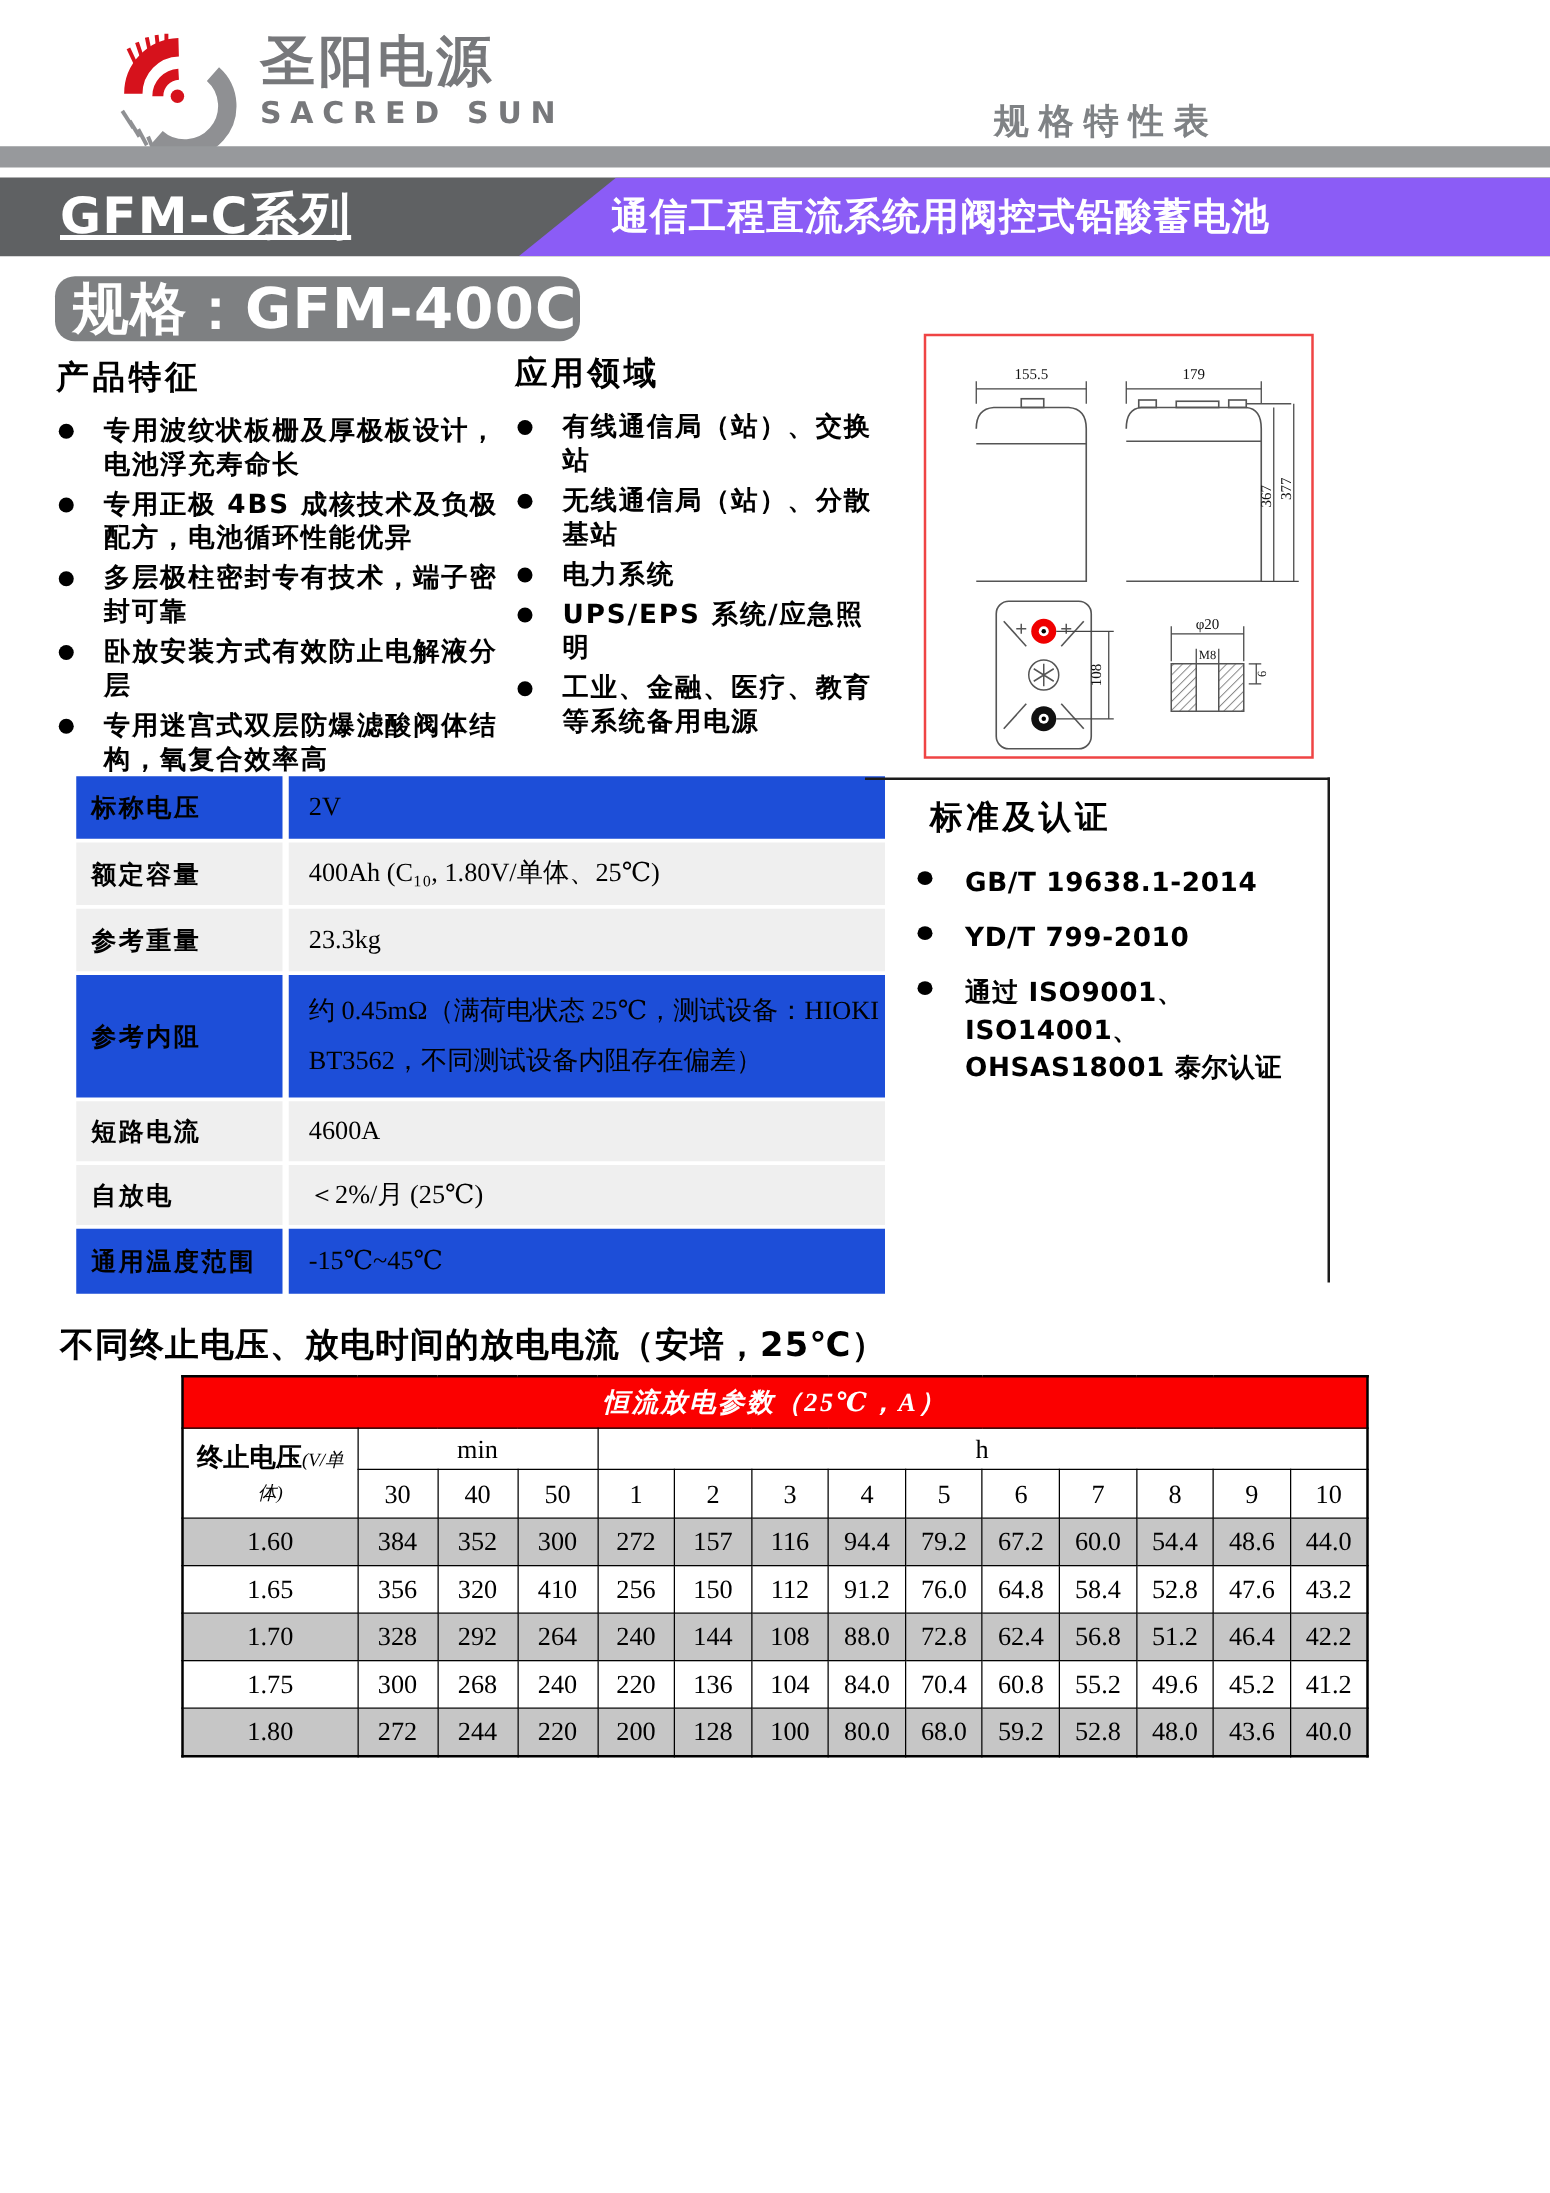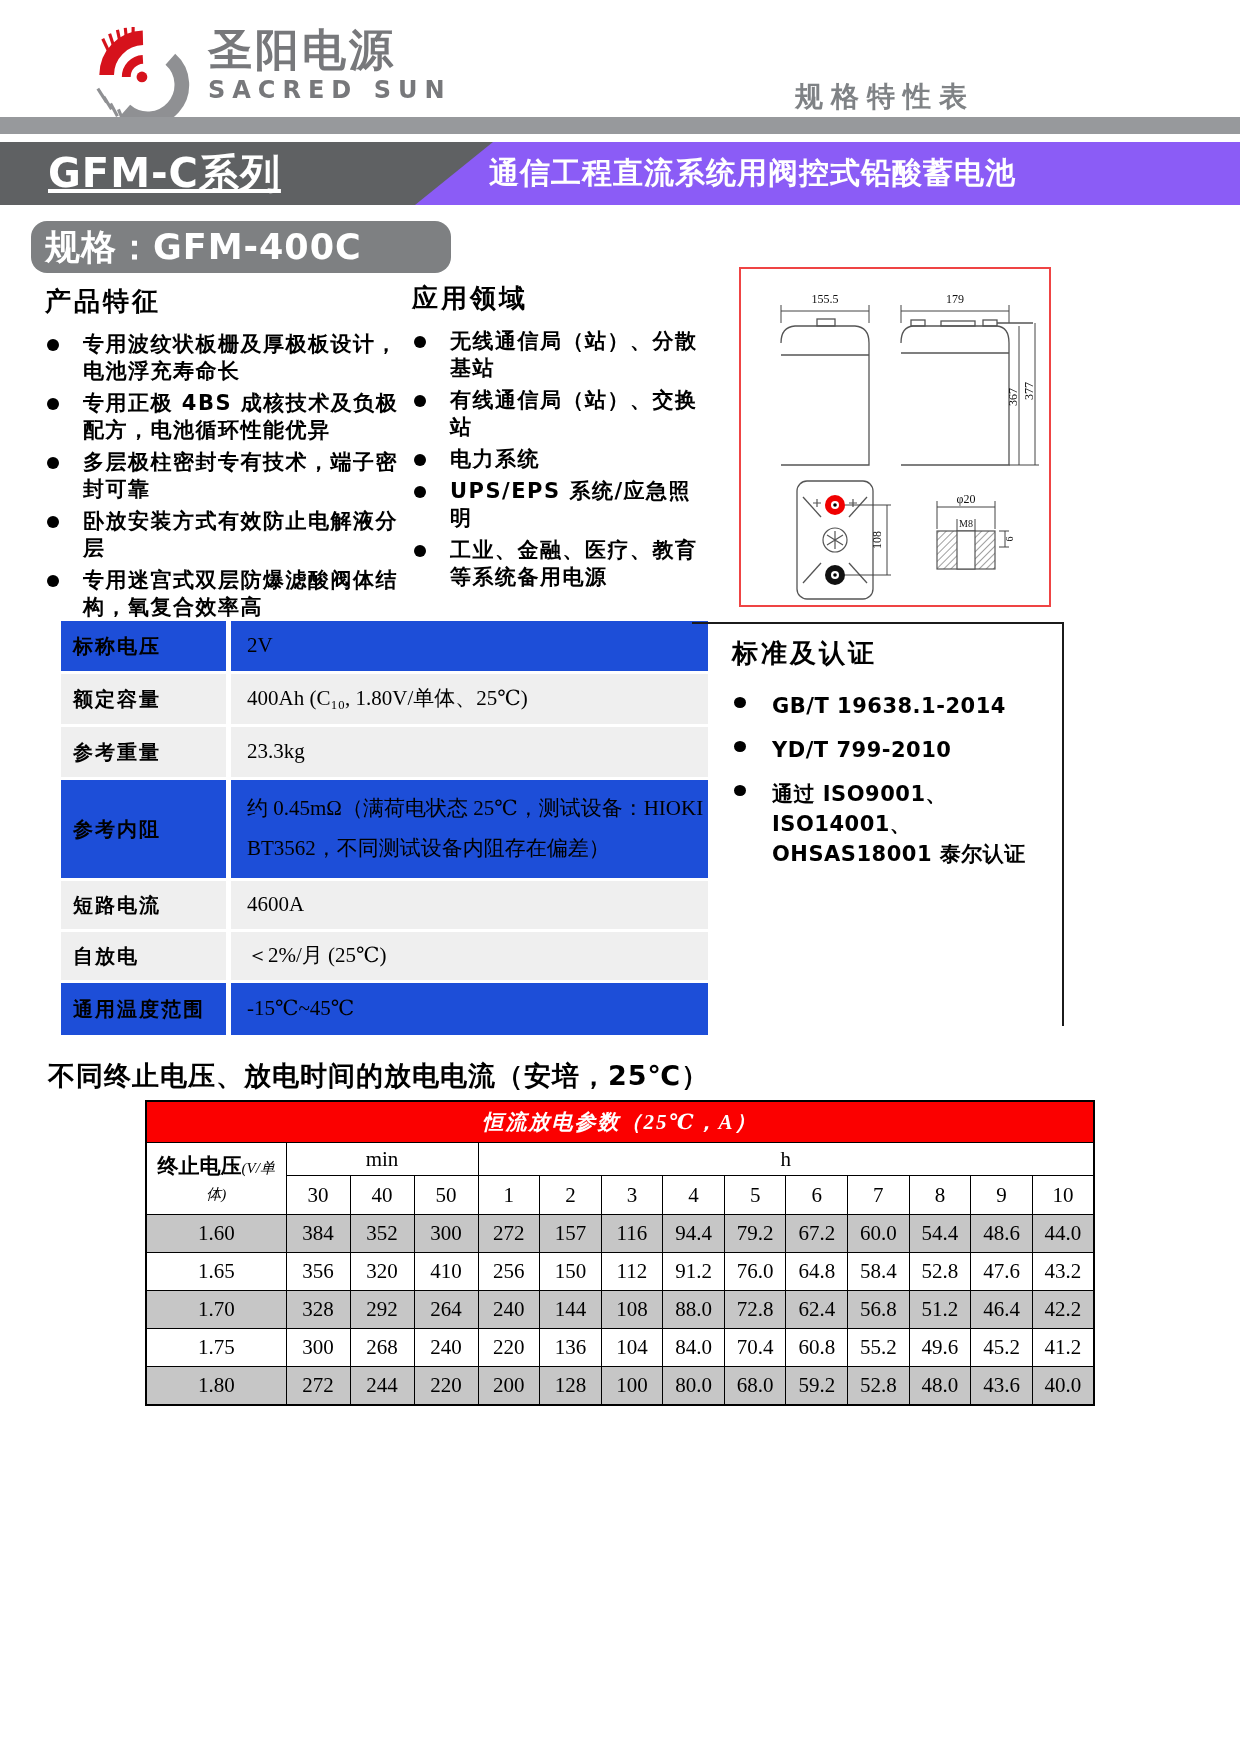--- a/index.html
+++ b/index.html
@@ -18,22 +18,22 @@
   
   .band{position:absolute;left:0;top:142px;width:1240px;height:63px;background:#5f6163;}
   .band-series{position:absolute;left:48px;top:0;height:63px;line-height:63px;color:#fff;
                font-size:40px;font-weight:900;letter-spacing:1px;text-decoration:underline;}
   .band-red{position:absolute;left:415px;top:0;width:825px;height:63px;background:#8b5cf6;
             clip-path:polygon(78px 0,100% 0,100% 100%,0 100%);
             display:flex;align-items:center;justify-content:center;}
   .band-red span{color:#fff;font-size:30px;font-weight:900;letter-spacing:1px;padding-right:150px;}
 
   
-  .badge{position:absolute;left:31px;top:221px;width:420px;height:52px;background:#7e8082;
-         border-radius:16px;color:#fff;font-size:35px;font-weight:900;line-height:52px;
+  .badge{position:absolute;left:44px;top:221px;width:420px;height:52px;background:#7e8082;
+         border-radius:16px;color:#fff;font-size:45px;font-weight:900;line-height:52px;
          padding-left:14px;box-sizing:border-box;letter-spacing:1px;}
 
   
   .sec-h{font-size:26px;font-weight:900;letter-spacing:3px;margin:0 0 12px 0;}
   .blist{list-style:none;margin:0;padding:0;}
   .blist li{display:flex;margin-bottom:5px;}
   .dot{flex:0 0 12px;width:12px;height:12px;border-radius:50%;background:#000;margin:8px 24px 0 2px;}
   .btxt{font-size:21px;font-weight:700;line-height:27px;letter-spacing:1.5px;}
   .features{position:absolute;left:45px;top:284px;width:365px;}
   .features .btxt{width:318px;}
@@ -53,21 +53,21 @@
   .sp-value{width:460px;font-size:21px;font-family:"Liberation Serif","DejaVu Serif",serif;
             padding-left:16px;line-height:1.9;}
   .r-dark td{background:#1d4ed8;}
   .r-light td{background:#efefef;}
   .h48 td{height:48px;} .h96 td{height:96px;} .h46 td{height:46px;} .h50 td{height:50px;}
 
   
   .standards{position:absolute;left:692px;top:622px;width:372px;height:404px;
              border-top:2px solid #1b1b1b;border-right:2px solid #1b1b1b;
              box-sizing:border-box;padding:12px 0 0 40px;}
-  .standards .sec-h{margin-bottom:20px;}
+  .standards .sec-h{margin-bottom:20px;margin-left:12px;}
   .standards .blist li{margin-bottom:14px;}
   .standards .dot{width:11px;height:11px;margin:6px 26px 0 2px;}
   .standards .btxt{width:280px;font-weight:700;font-size:21px;letter-spacing:0.5px;line-height:30px;}
 
   
   .dis-title{position:absolute;left:48px;top:1058px;font-size:27px;font-weight:900;letter-spacing:1px;}
   .dtable{position:absolute;left:145px;top:1100px;width:948px;border-collapse:collapse;
           table-layout:fixed;border:2px solid #000;}
   .dtable td{border:1px solid #000;text-align:center;vertical-align:middle;
              font-family:"Liberation Serif","DejaVu Serif",serif;font-size:21px;}
@@ -147,25 +147,25 @@
           <span class="btxt">专用迷宫式双层防爆滤酸阀体结构，氧复合效率高</span>
         </li>
     </ul>
   </div>
 
   <div class="applications">
     <h2 class="sec-h">应用领域</h2>
     <ul class="blist">
       <li>
           <span class="dot"></span>
+          <span class="btxt">有线通信局（站）、交换站</span>
+        </li>
+      <li>
+          <span class="dot"></span>
           <span class="btxt">无线通信局（站）、分散基站</span>
-        </li>
-      <li>
-          <span class="dot"></span>
-          <span class="btxt">有线通信局（站）、交换站</span>
         </li>
       <li>
           <span class="dot"></span>
           <span class="btxt">电力系统</span>
         </li>
       <li>
           <span class="dot"></span>
           <span class="btxt">UPS/EPS 系统/应急照明</span>
         </li>
       <li>

